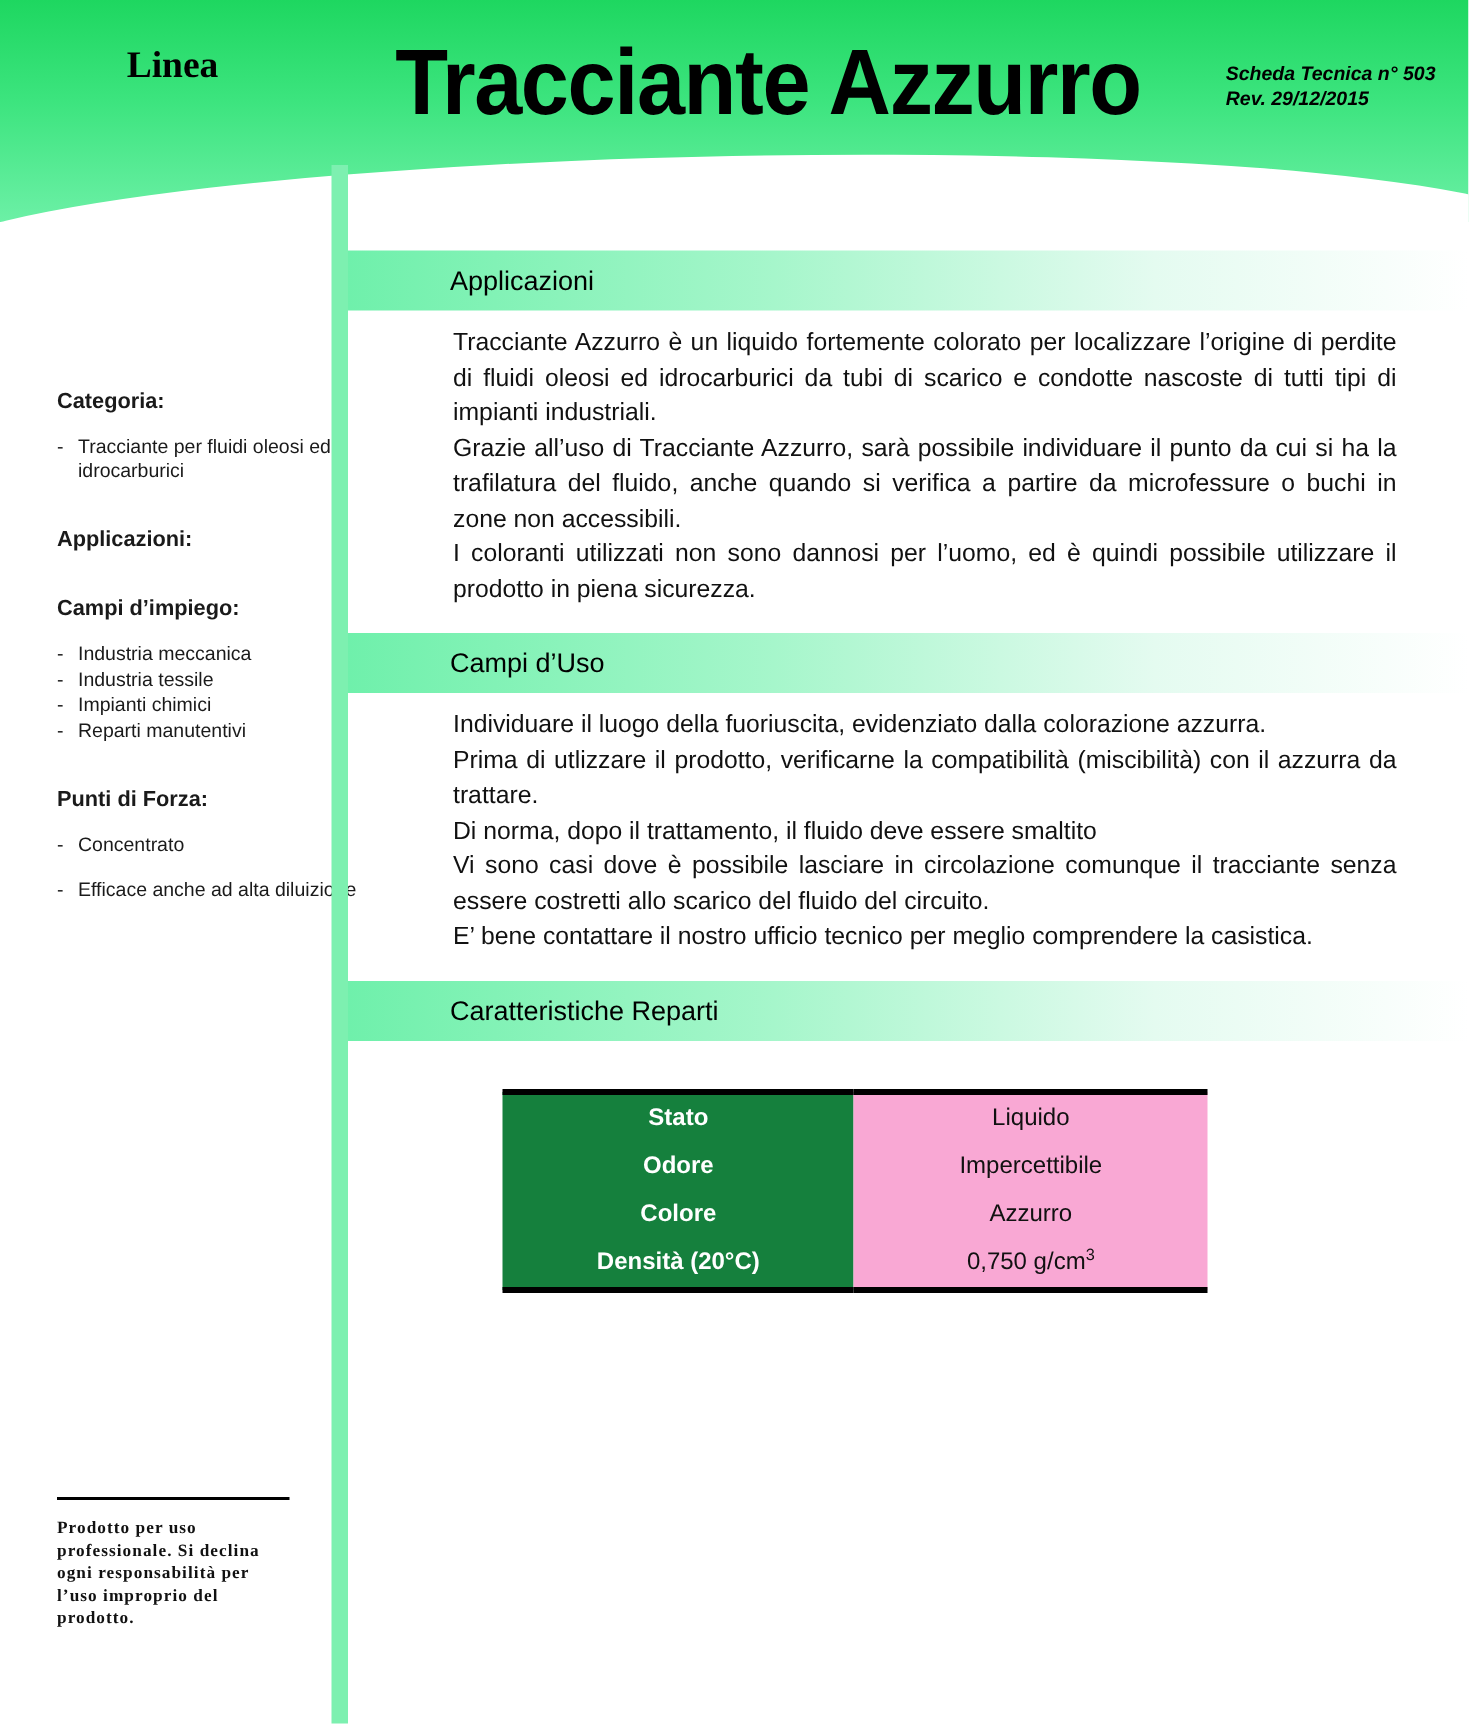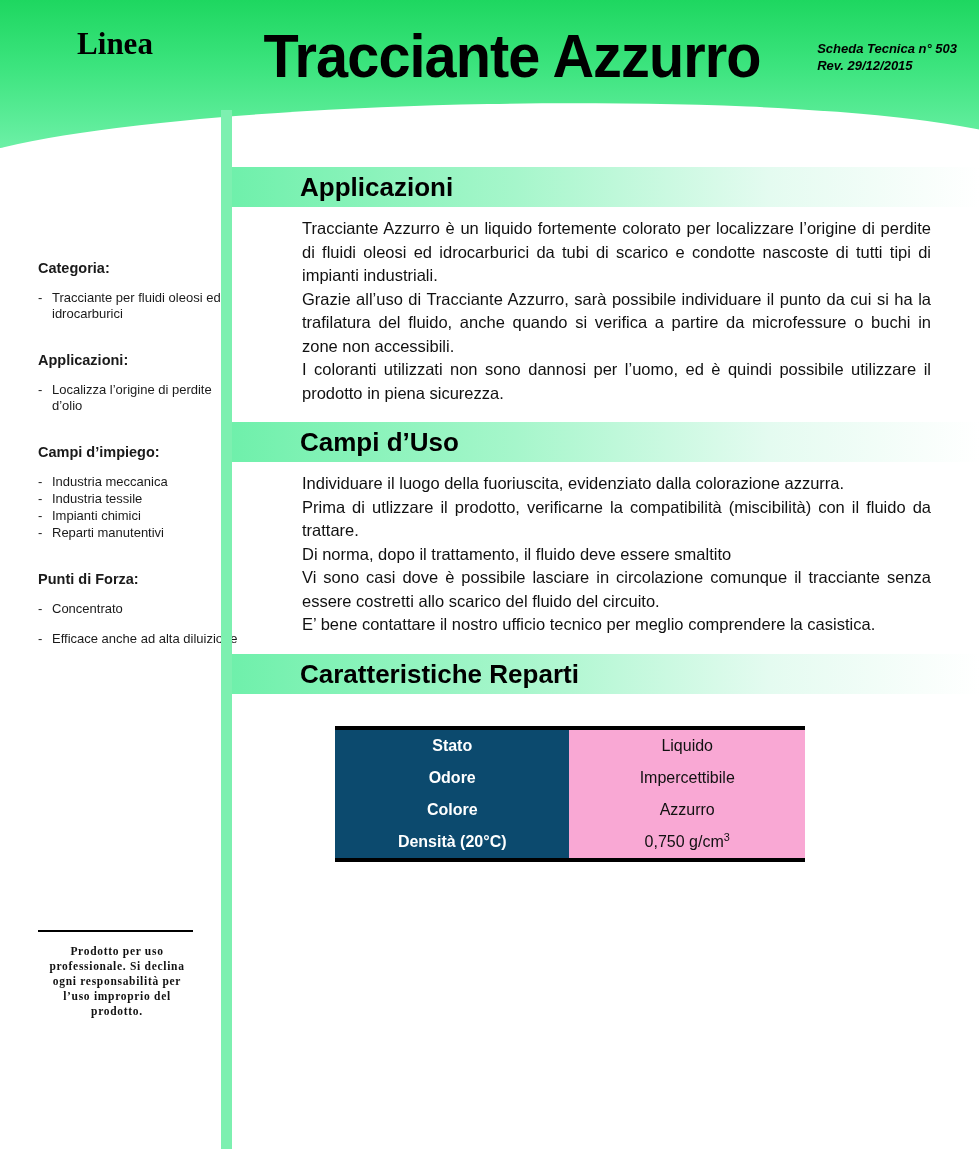--- a/index.html
+++ b/index.html
@@ -42,21 +42,21 @@
     transform: rotate(-1.1deg);
   }
   .brand {
     position: absolute;
     left: 20px;
     top: 24px;
     width: 190px;
     text-align: center;
     font-family: "Liberation Serif", serif;
     font-weight: bold;
-    font-size: 31px;
+    font-size: 25px;
     line-height: 40px;
     color: #000000;
     z-index: 5;
   }
   .doc-title {
     position: absolute;
     left: 232px;
     top: 20px;
     width: 560px;
     text-align: center;
@@ -136,23 +136,22 @@
   .side-list.tight li {
     margin-bottom: 1px;
   }
   .side-list.loose li {
     margin-bottom: 14px;
   }
   .sb-s1 { margin-top: 110px; }
   .disclaimer-wrap {
     position: absolute;
     left: 38px;
-    top: 780px;
+    top: 848px;
     width: 158px;
-    text-align: center;
   }
   .disclaimer-rule {
     width: 155px;
     height: 2px;
     background: #000000;
     margin-bottom: 12px;
   }
   .disclaimer {
     font-family: "Liberation Serif", serif;
     font-size: 11.5px;
@@ -182,22 +181,22 @@
   .section-bar {
     margin-top: 17px;
     height: 40px;
     background: linear-gradient(90deg, #6ff0ab 0%, #a6f6cb 38%, #e4fbf0 72%, #ffffff 100%);
     display: flex;
     align-items: center;
   }
   .section-bar h2 {
     margin: 0 0 0 68px;
     font-family: "Liberation Sans Narrow", "Liberation Sans", sans-serif;
-    font-weight: bold;
-    font-size: 26px;
+    font-weight: normal;
+    font-size: 18px;
     line-height: 26px;
     color: #000000;
   }
   .section-body {
     margin: 10px 48px 0 70px;
     font-size: 16.5px;
     line-height: 23.5px;
     color: #111111;
     text-align: justify;
   }
@@ -219,21 +218,21 @@
     border-top: 4px solid #000000;
     border-bottom: 4px solid #000000;
   }
   table.spec td {
     padding: 0;
     height: 32px;
     font-size: 16px;
   }
   table.spec td.k {
     width: 240px;
-    background: #0c4a6e;
+    background: #15803d;
     color: #ffffff;
     font-weight: bold;
     text-align: center;
   }
   table.spec td.v {
     width: 240px;
     background: #f9a8d4;
     color: #111111;
     text-align: center;
   }
@@ -258,23 +257,20 @@
 <div class="divider"></div>
 
 <aside class="sidebar">
 
   <div class="side-head sb-s1">Categoria:</div>
   <ul class="side-list">
     <li>Tracciante per fluidi oleosi ed idrocarburici</li>
   </ul>
 
   <div class="side-head gap">Applicazioni:</div>
-  <ul class="side-list">
-    <li>Localizza l’origine di perdite d’olio</li>
-  </ul>
 
   <div class="side-head gap">Campi d’impiego:</div>
   <ul class="side-list tight">
     <li>Industria meccanica</li>
     <li>Industria tessile</li>
     <li>Impianti chimici</li>
     <li>Reparti manutentivi</li>
   </ul>
 
   <div class="side-head gap">Punti di Forza:</div>
@@ -299,21 +295,21 @@
     <p>Tracciante Azzurro è un liquido fortemente colorato per localizzare l’origine di perdite di fluidi oleosi ed idrocarburici da tubi di scarico e condotte nascoste di tutti tipi di impianti industriali.</p>
     <p>Grazie all’uso di Tracciante Azzurro, sarà possibile individuare il punto da cui si ha la trafilatura del fluido, anche quando si verifica a partire da microfessure o buchi in zone non accessibili.</p>
     <p>I coloranti utilizzati non sono dannosi per l’uomo, ed è quindi possibile utilizzare il prodotto in piena sicurezza.</p>
   </div>
 
   <div class="section-bar">
     <h2>Campi d’Uso</h2>
   </div>
   <div class="section-body">
     <p>Individuare il luogo della fuoriuscita, evidenziato dalla colorazione azzurra.</p>
-    <p>Prima di utlizzare il prodotto, verificarne la compatibilità (miscibilità) con il fluido da trattare.</p>
+    <p>Prima di utlizzare il prodotto, verificarne la compatibilità (miscibilità) con il azzurra da trattare.</p>
     <p class="nj">Di norma, dopo il trattamento, il fluido deve essere smaltito</p>
     <p>Vi sono casi dove è possibile lasciare in circolazione comunque il tracciante senza essere costretti allo scarico del fluido del circuito.</p>
     <p>E’ bene contattare il nostro ufficio tecnico per meglio comprendere la casistica.</p>
   </div>
 
   <div class="section-bar">
     <h2>Caratteristiche Reparti</h2>
   </div>
 
   <div class="spec-wrap">

